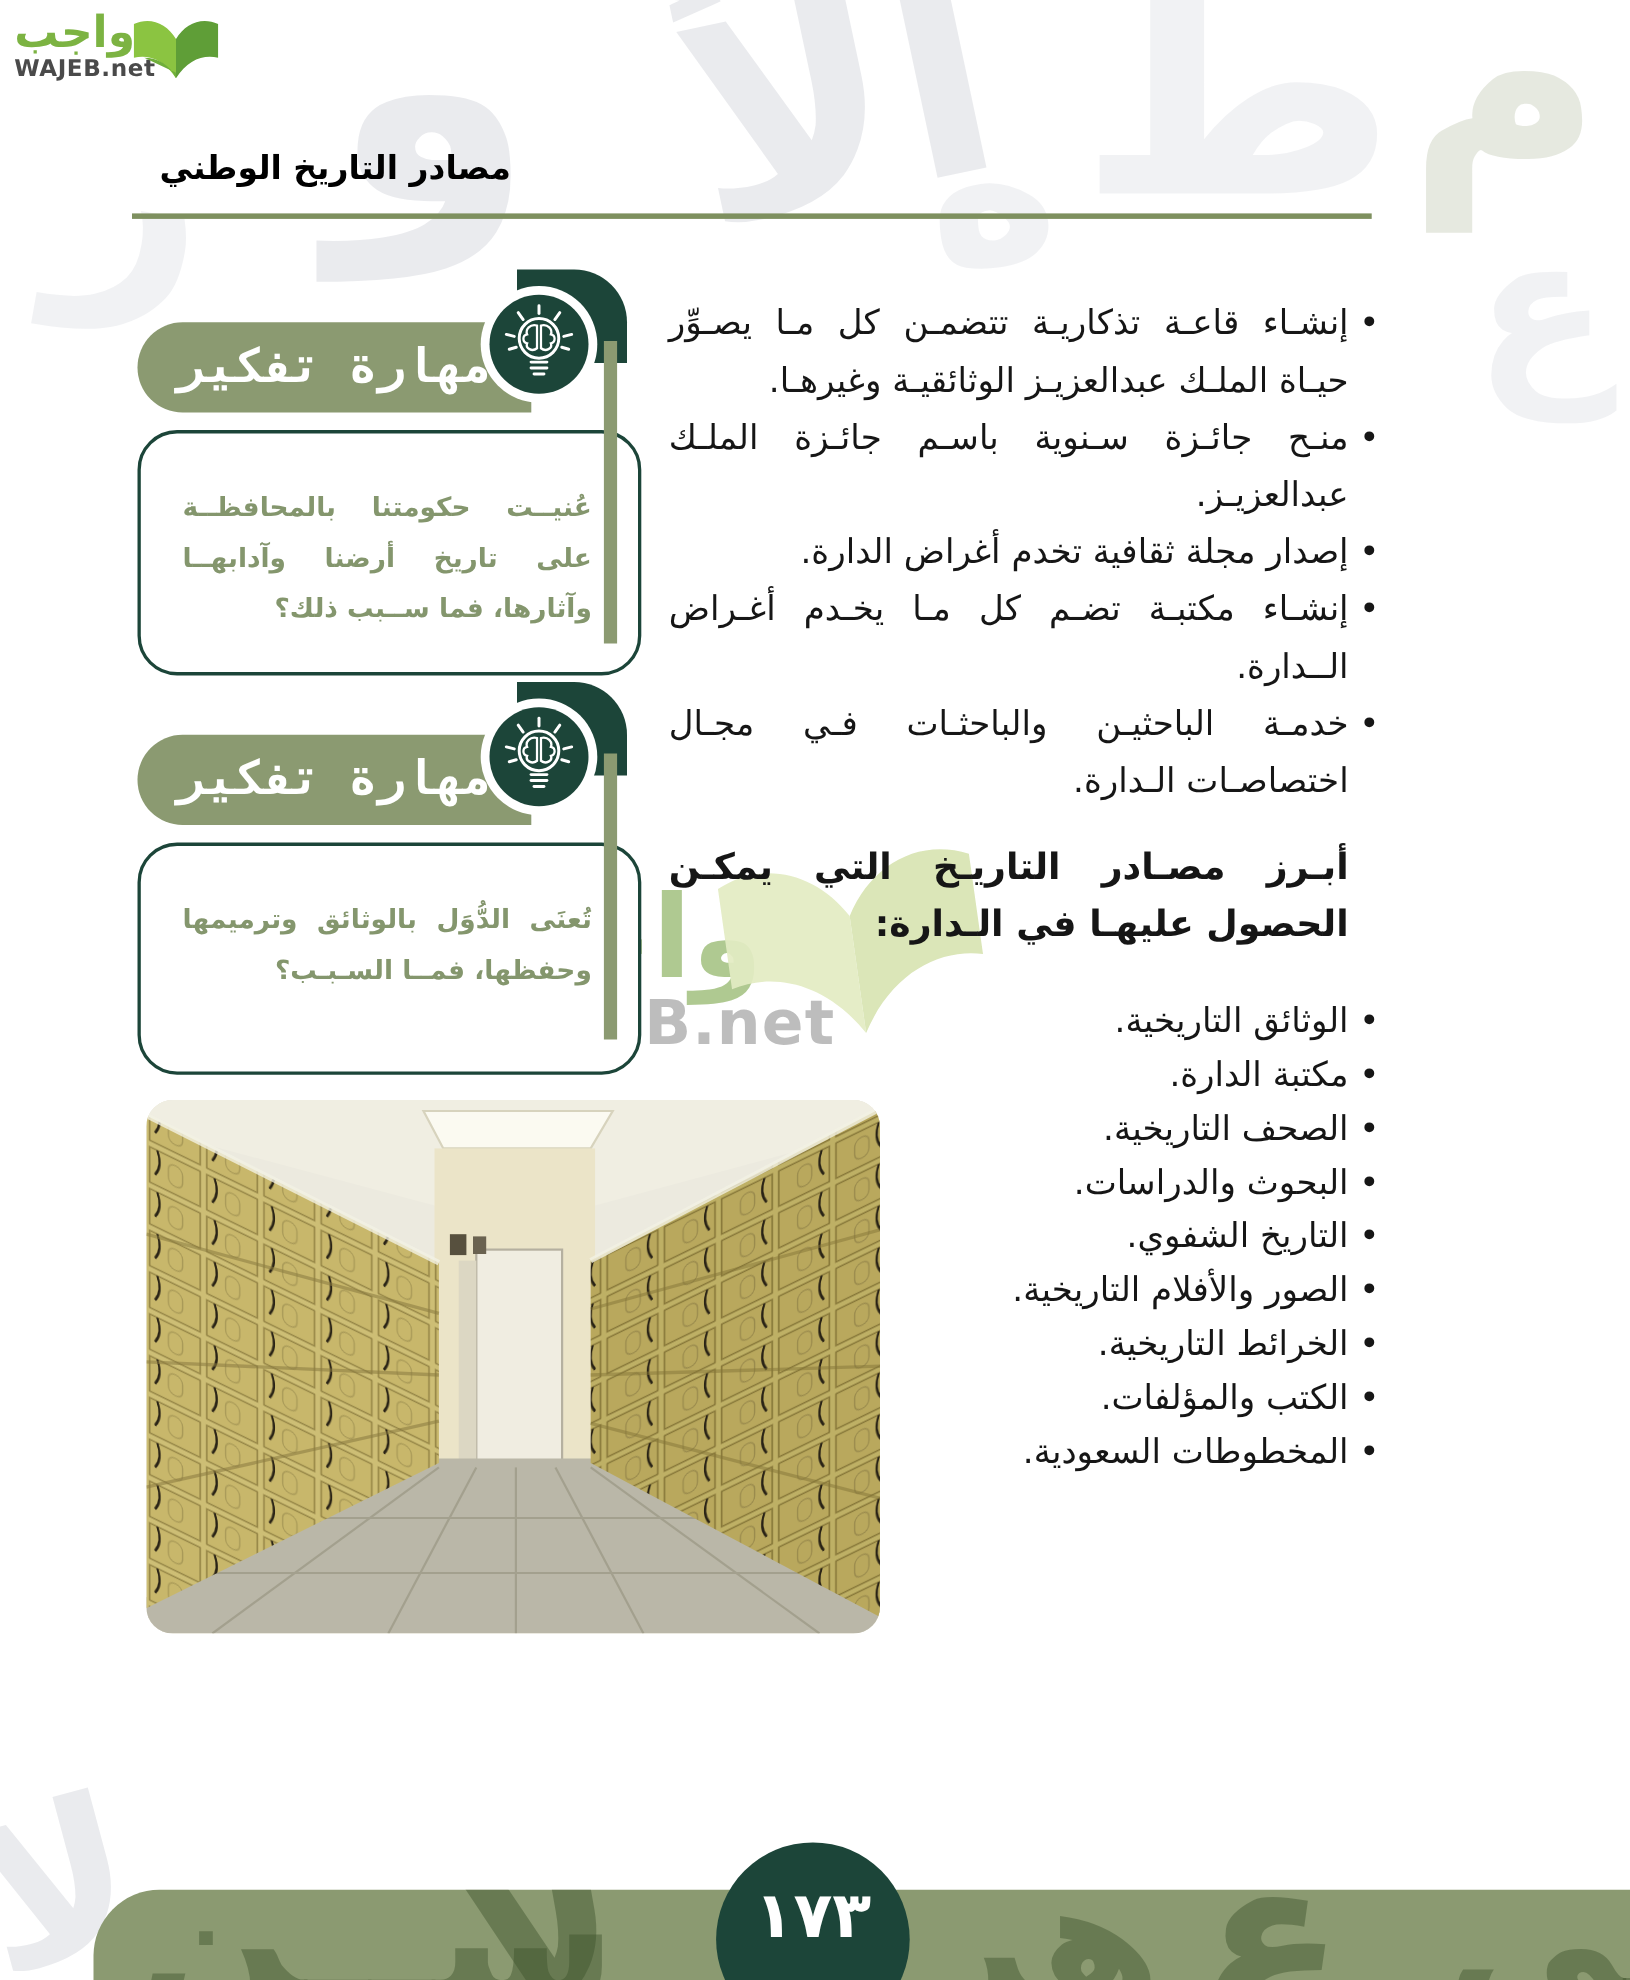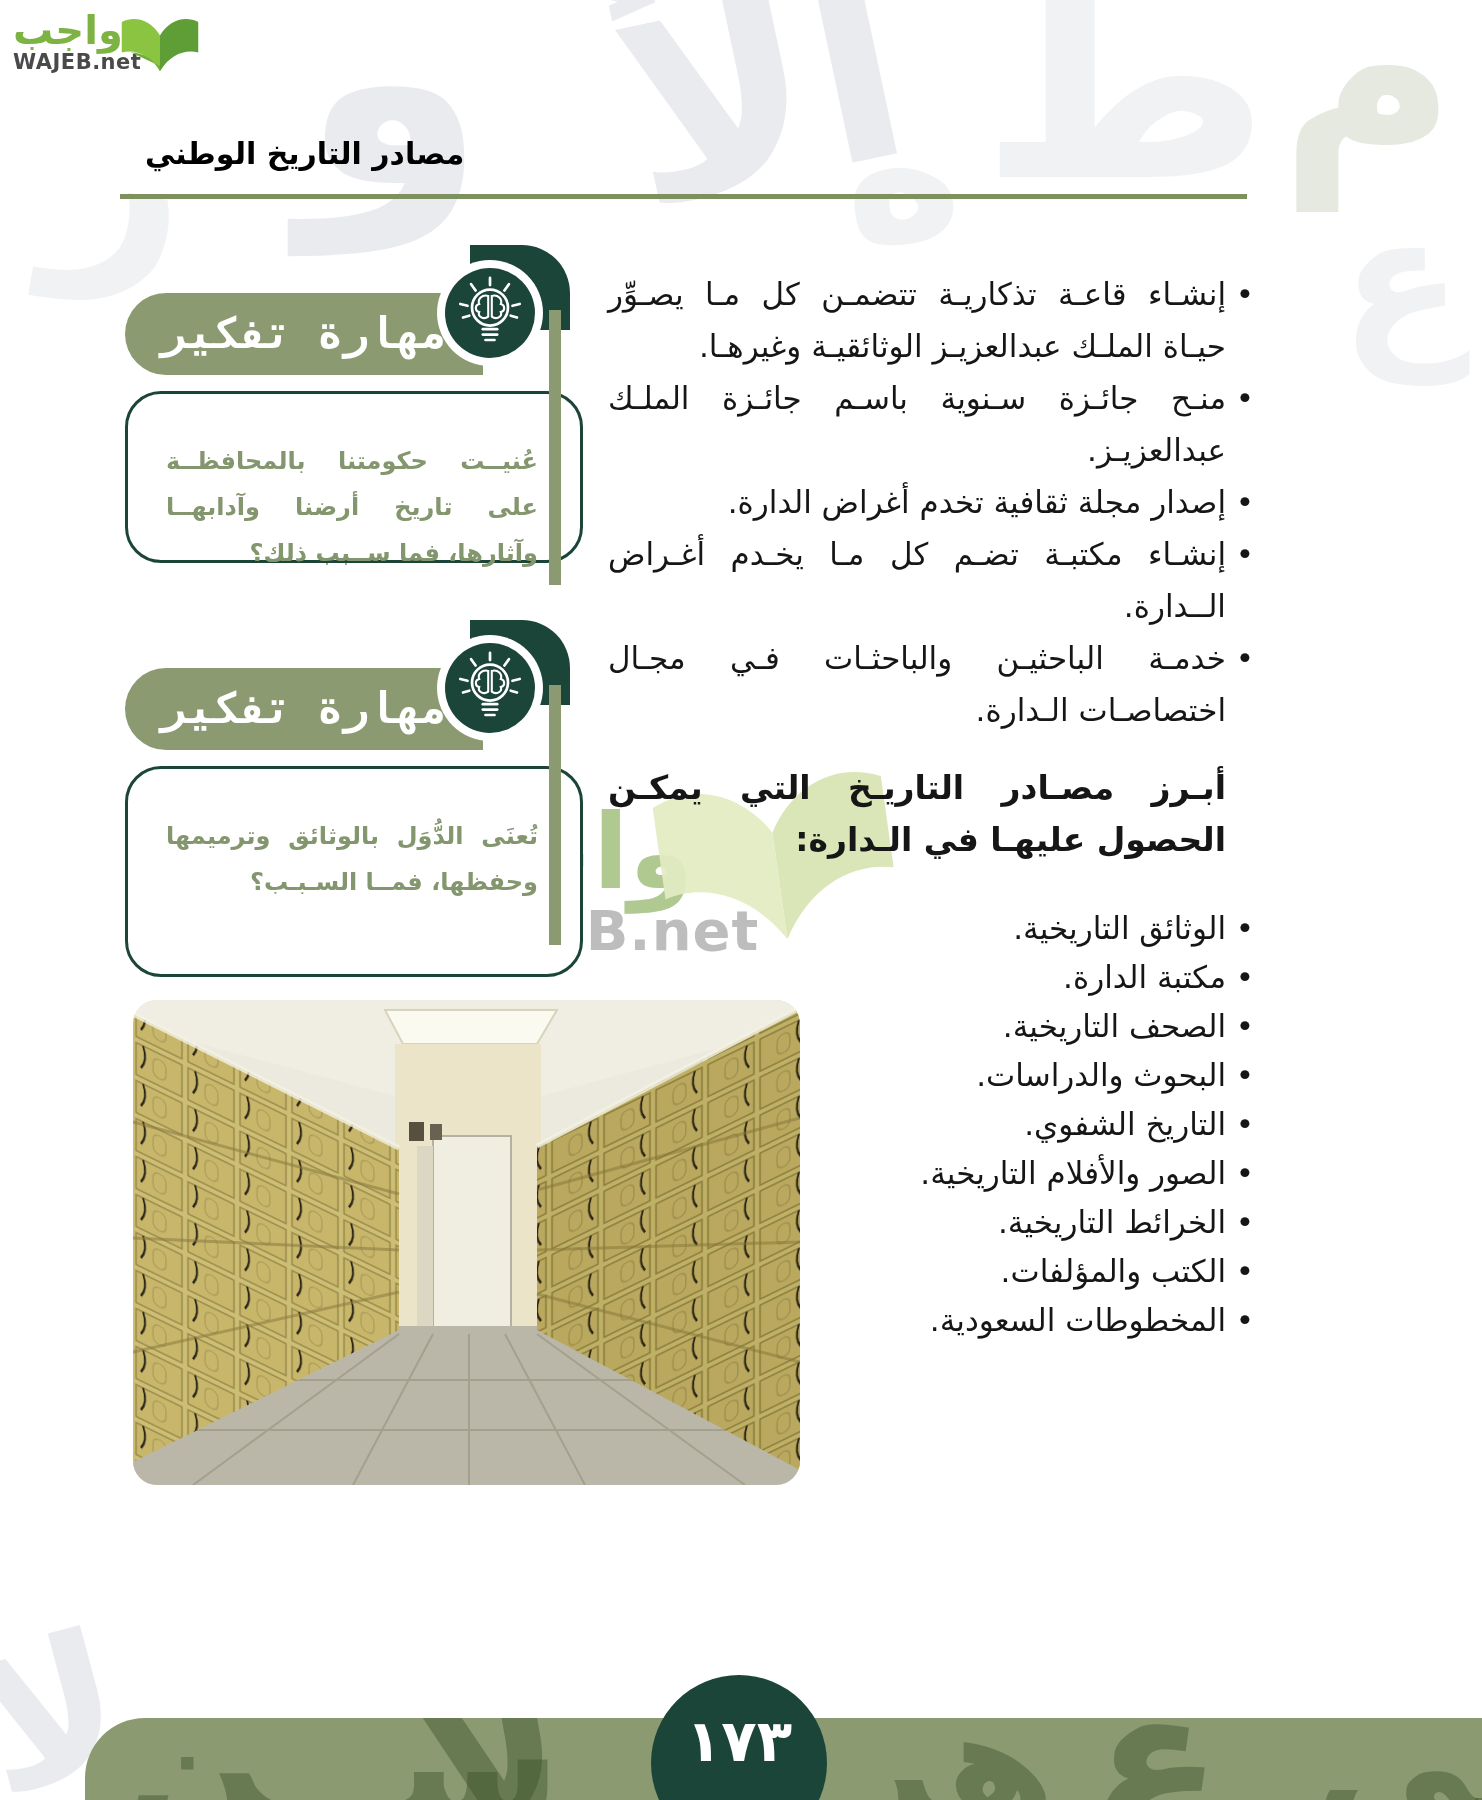--- a/index.html
+++ b/index.html
@@ -136,21 +136,21 @@
       <circle cx="50" cy="44" r="20" fill="none" stroke="#ffffff" stroke-width="3"></circle>
       <path d="M48 31 c-7 -2 -12 4 -10 9 c-5 1 -5 8 0 9 c-2 5 5 9 10 5 z" fill="none" stroke="#ffffff" stroke-width="2.3"></path>
       <path d="M52 31 c7 -2 12 4 10 9 c5 1 5 8 0 9 c2 5 -5 9 -10 5 z" fill="none" stroke="#ffffff" stroke-width="2.3"></path>
       <g stroke="#ffffff" stroke-width="3" stroke-linecap="round">
         <line x1="42" y1="68" x2="58" y2="68"></line>
         <line x1="42" y1="74" x2="58" y2="74"></line>
         <line x1="45" y1="80" x2="55" y2="80"></line>
       </g>
     </svg>
   </div>
-  <div class="ts-box" style="top:391px; height:172px;">
+  <div class="ts-box" style="top:391px; height:223px;">
     <p>عُنيــت حكومتنا بالمحافظــة على تاريخ أرضنا وآدابهــا وآثارها، فما ســبب ذلك؟</p>
   </div>
 
   <div class="ts-corner" style="left:470px; top:620px;"></div>
   <div class="ts-vline" style="left:549px; top:685px; height:260px;"></div>
   <div class="ts-banner" style="top:668px;">
     <span>مهارة تفكير</span>
   </div>
   <div class="ts-ring" style="top:635px;"></div>
   <div class="ts-circle" style="top:643px;">

